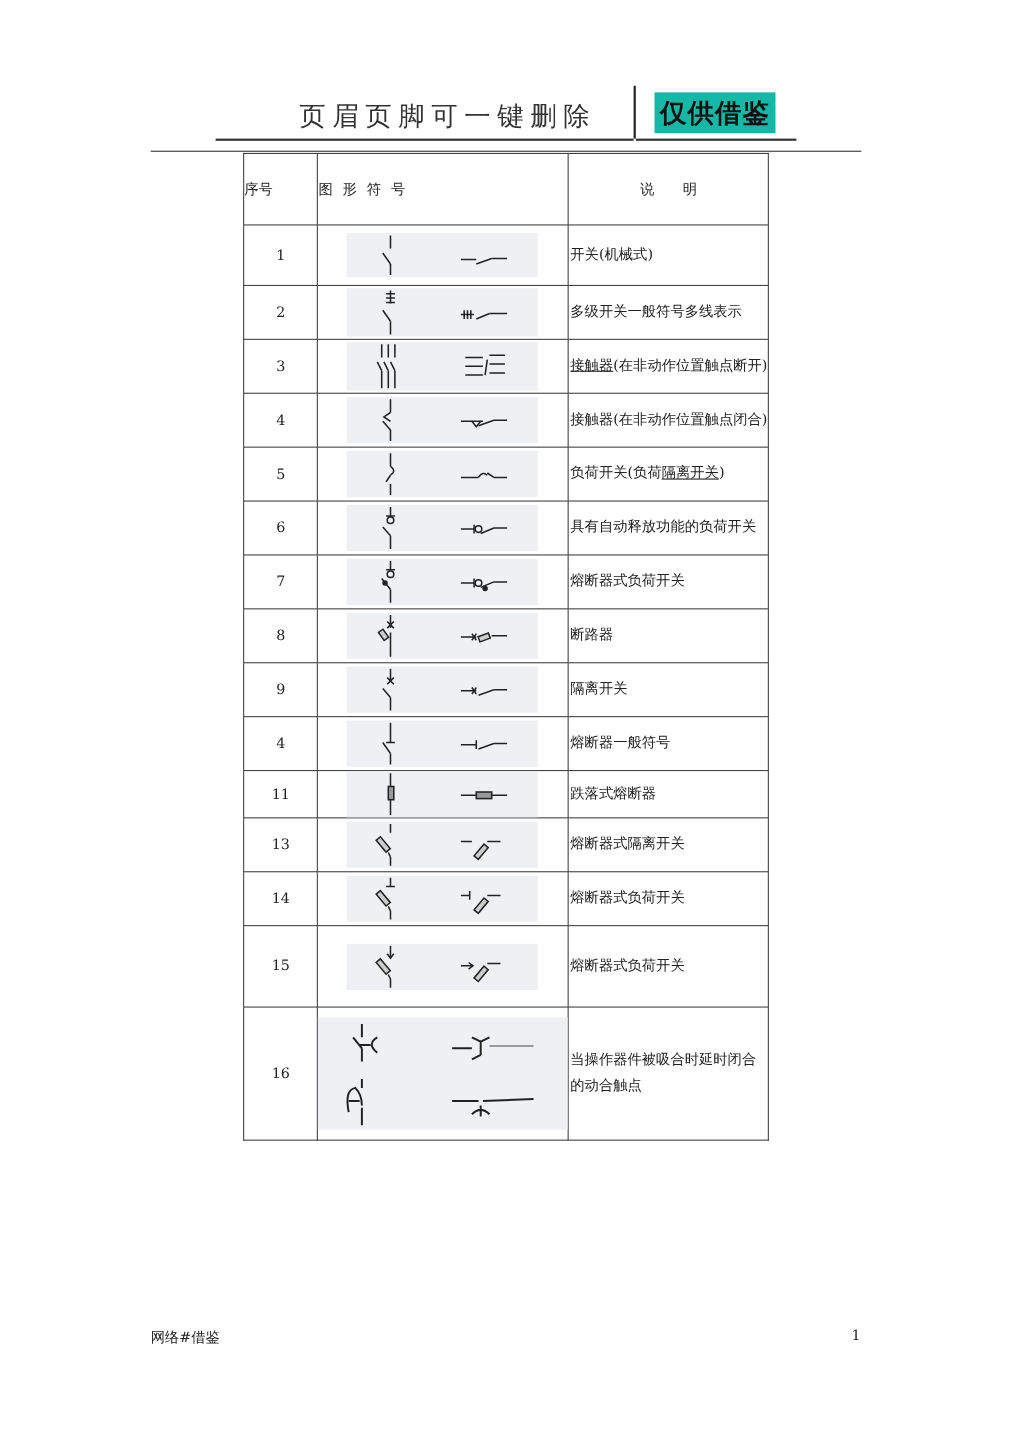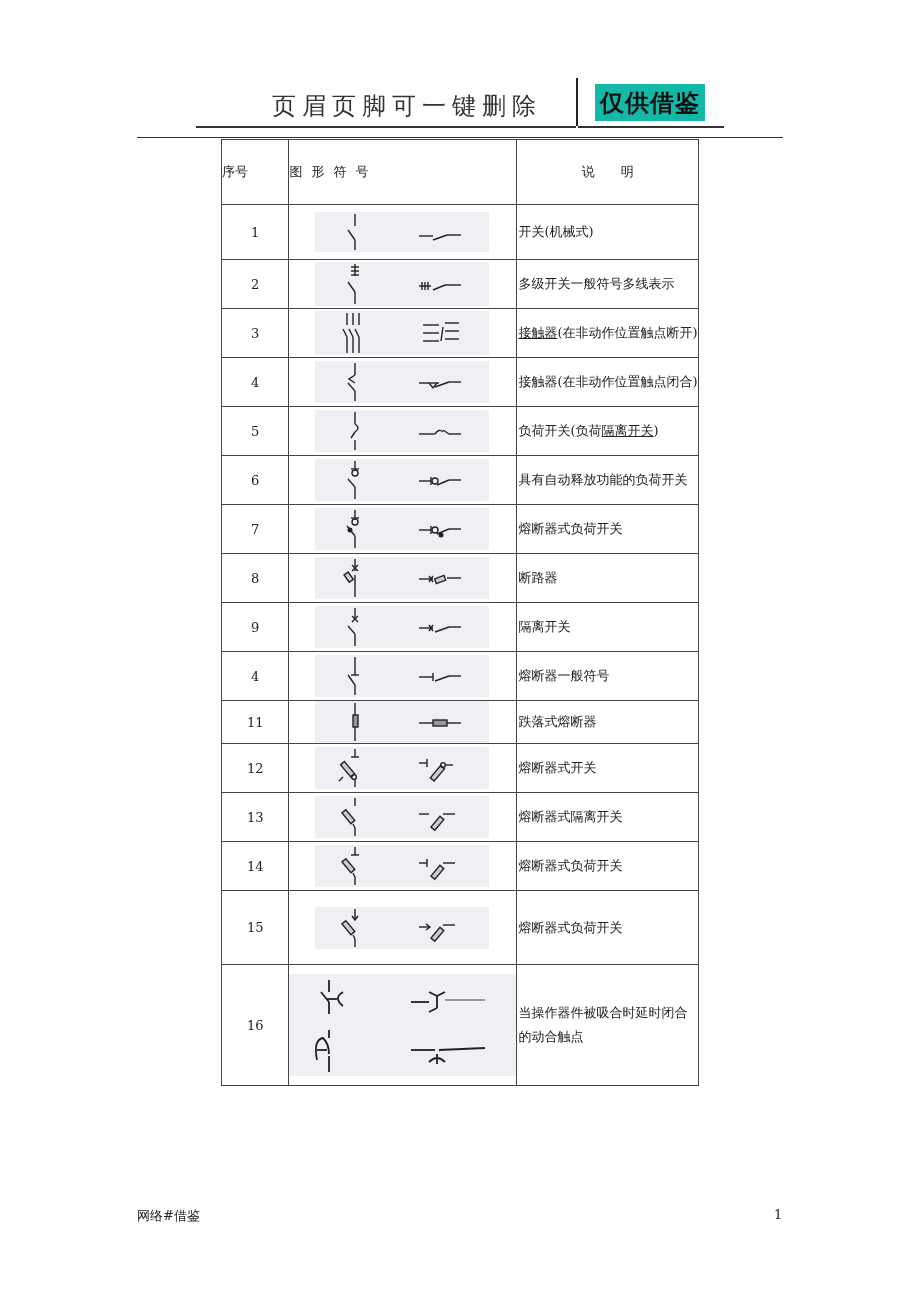--- a/index.html
+++ b/index.html
@@ -269,41 +269,20 @@
               <line x1="40" y1="26" x2="40" y2="40"></line>
           <line x1="104" y1="22" x2="118" y2="22"></line>
               <rect x="118" y="19" width="14" height="6" fill="#999"></rect>
               <line x1="132" y1="22" x2="146" y2="22"></line>
         </svg>
       </div>
     </td>
     <td class="desc">跌落式熔断器</td>
   </tr>
 
-  <tr style="height:49px">
-    <td class="num">12</td>
-    <td class="img">
-      <div class="sym-box" style="height:42px">
-        <svg width="174" height="42" stroke="#222" stroke-width="1.4" fill="none">
-          <line x1="40" y1="2" x2="40" y2="10"></line>
-              <line x1="36" y1="10" x2="44" y2="10"></line>
-          <rect x="30" y="14" width="5" height="16" transform="rotate(-40 33 22)" fill="#ccc"></rect>
-          <circle cx="39" cy="30" r="2.4"></circle>
-              <line x1="40" y1="32" x2="40" y2="40"></line>
-              <path d="M28 30 L24 34"></path>
-          <line x1="104" y1="16" x2="112" y2="16"></line>
-              <line x1="112" y1="12" x2="112" y2="20"></line>
-          <rect x="120" y="18" width="5" height="16" transform="rotate(40 122 26)" fill="#ccc"></rect>
-          <circle cx="128" cy="18" r="2.4"></circle>
-              <line x1="130" y1="18" x2="138" y2="18"></line>
-        </svg>
-      </div>
-    </td>
-    <td class="desc">熔断器式开关</td>
-  </tr>
 
   <tr style="height:49px">
     <td class="num">13</td>
     <td class="img">
       <div class="sym-box" style="height:42px">
         <svg width="174" height="42" stroke="#222" stroke-width="1.4" fill="none">
           <line x1="40" y1="2" x2="40" y2="10"></line>
           <rect x="31" y="14" width="5" height="14" transform="rotate(-40 33 21)" fill="#ccc"></rect>
           <line x1="38" y1="28" x2="40" y2="32"></line>
               <line x1="40" y1="32" x2="40" y2="40"></line>

